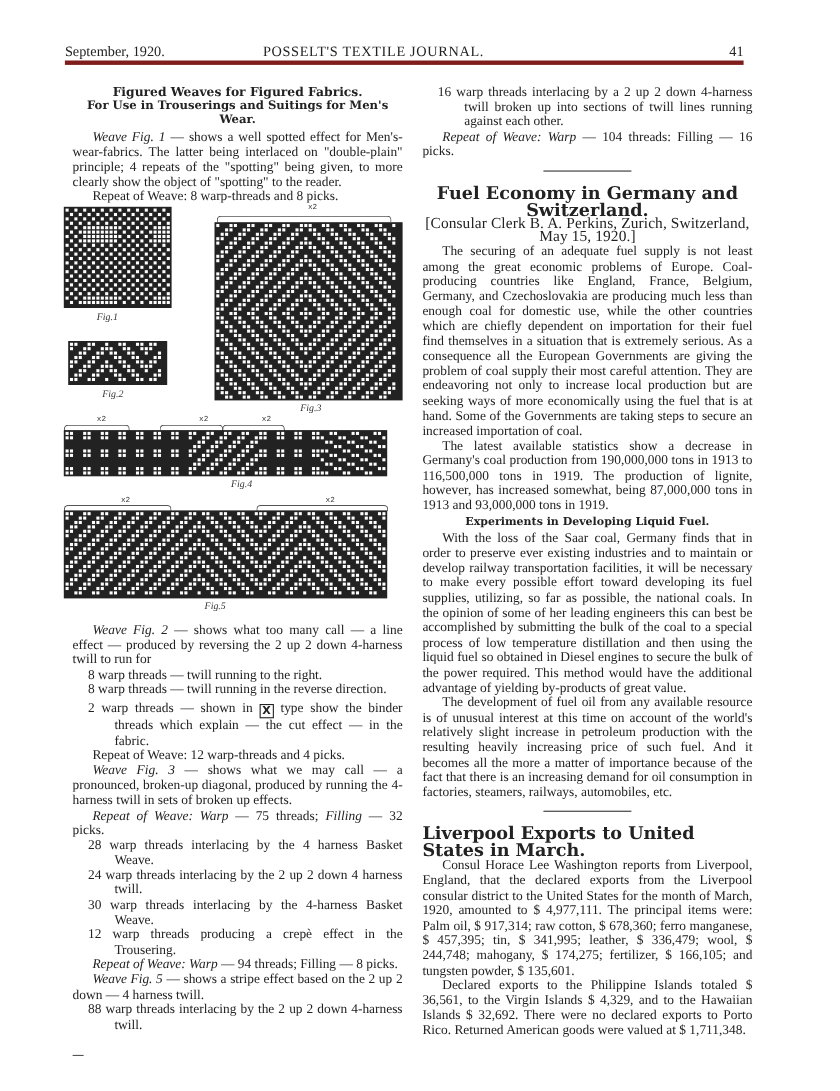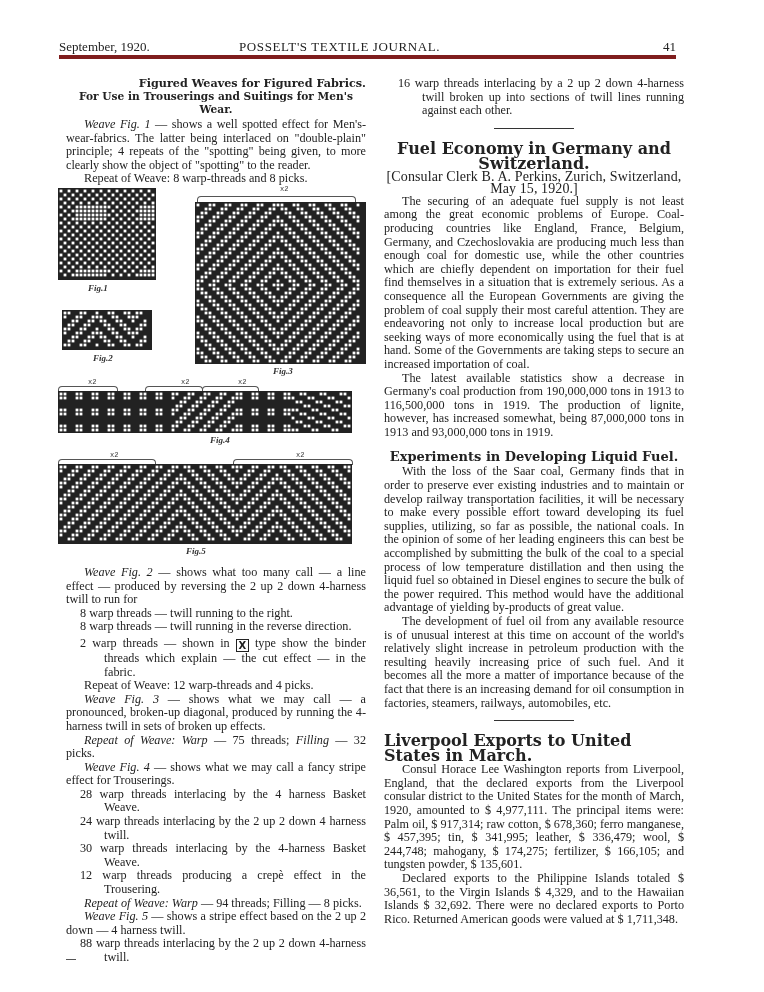--- a/index.html
+++ b/index.html
@@ -6,33 +6,33 @@
   body { width:764px; height:992px; position:relative; overflow:hidden;
          font-family:"Liberation Serif","DejaVu Serif",serif; color:#222; }
   .hdr { position:absolute; top:37px; left:59px; width:617px; height:18px;
          border-bottom:4px solid #7f1d1d; font-size:13px; }
   .hdr .l { position:absolute; left:0; top:2px; }
   .hdr .c { position:absolute; left:180px; top:2px; letter-spacing:0.6px; }
   .hdr .r { position:absolute; right:0; top:2px; }
   .col { position:absolute; font-size:12.2px; line-height:13.6px; text-align:justify; }
   .colL { left:66px; top:76px; width:300px; }
   .colR { left:384px; top:77px; width:300px; }
-  h2 { font-family:"DejaVu Serif",serif; font-weight:bold; font-size:11.2px; text-align:right; margin:0; line-height:14px; }
+  h2 { font-family:"DejaVu Serif",serif; font-weight:bold; font-size:11.2px; text-align:center; margin:0; line-height:14px; }
   h3 { font-family:"DejaVu Serif",serif; font-weight:bold; font-size:10.6px; text-align:center; margin:0 0 2px 0; line-height:13px; }
   h1 { font-family:"DejaVu Serif",serif; font-weight:bold; font-size:16px; margin:0; line-height:15px; text-align:center; }
   .sub { font-size:14px; text-align:center; letter-spacing:0.1px; line-height:12px; }
   p { margin:0; }
   .ind { text-indent:18px; }
   .hang2 { padding-left:38px; text-indent:-24px; }
   i { font-style:italic; }
   .rule { width:80px; height:0; border-top:1px solid #333; margin:10px auto 12px; }
   .xbox { display:inline-block; border:1.5px solid #222; width:11px; height:11px; font-size:10px; line-height:11px; text-align:center; text-indent:0; font-family:"DejaVu Sans",sans-serif; font-weight:bold; vertical-align:-2px; }
   .figs { position:absolute; left:58px; top:188px; width:310px; height:360px; }
   .fig { position:absolute; background:#222; overflow:hidden; }
-  .cap { position:absolute; font-size:9px; font-style:italic; font-weight:bold; color:#333; }
+  .cap { position:absolute; font-size:9px; font-style:italic; font-weight:normal; color:#333; }
   .brace { position:absolute; height:5px; border:1px solid #555; border-bottom:none; border-radius:4px 4px 0 0; }
   .bl { position:absolute; font-size:7px; color:#333; font-family:Liberation Mono, monospace; }
   .dash { position:absolute; left:66px; top:959px; width:10px; border-top:1px solid #555; }
 </style>
 </head>
 <body>
 
 <div class="hdr">
   <span class="l">September, 1920.</span>
   <span class="c">POSSELT'S TEXTILE JOURNAL.</span>
@@ -47,21 +47,20 @@
 
   <div style="height:380px"></div>
 
   <p class="ind"><i>Weave Fig. 2</i><span> — shows what too many call — a line effect — produced by reversing the 2 up 2 down 4-harness twill to run for</span></p>
   <p class="hang2">8 warp threads — twill running to the right.</p>
   <p class="hang2">8 warp threads — twill running in the reverse direction.</p>
   <p class="hang2" style="margin-top:3px"><span>2 warp threads — shown in </span><span class="xbox">X</span><span> type show the binder threads which explain — the cut effect — in the fabric.</span></p>
   <p class="ind">Repeat of Weave: 12 warp-threads and 4 picks.</p>
   <p class="ind"><i>Weave Fig. 3</i><span> — shows what we may call — a pronounced, broken-up diagonal, produced by running the 4-harness twill in sets of broken up effects.</span></p>
   <p class="ind"><i>Repeat of Weave: Warp</i><span> — 75 threads; </span><i>Filling</i><span> — 32 picks.</span></p>
-  <p class="ind"><i>Weave Fig. 4</i><span> — shows what we may call a fancy stripe effect for Trouserings.</span></p>
   <p class="hang2">28 warp threads interlacing by the 4 harness Basket Weave.</p>
   <p class="hang2">24 warp threads interlacing by the 2 up 2 down 4 harness twill.</p>
   <p class="hang2">30 warp threads interlacing by the 4-harness Basket Weave.</p>
   <p class="hang2">12 warp threads producing a crepè effect in the Trousering.</p>
   <p class="ind"><i>Repeat of Weave: Warp</i><span> — 94 threads; Filling — 8 picks.</span></p>
   <p class="ind"><i>Weave Fig. 5</i><span> — shows a stripe effect based on the 2 up 2 down — 4 harness twill.</span></p>
   <p class="hang2">88 warp threads interlacing by the 2 up 2 down 4-harness twill.</p>
 </div>
 
 <div class="figs">
@@ -2271,28 +2270,29 @@
         <rect x="261.6" y="73.6" width="2.8" height="2.8" fill="#fff"></rect>
         <rect x="265.6" y="73.6" width="2.8" height="2.8" fill="#fff"></rect>
         <rect x="277.6" y="73.6" width="2.8" height="2.8" fill="#fff"></rect>
         <rect x="281.6" y="73.6" width="2.8" height="2.8" fill="#fff"></rect>
       </svg></div>
   <div class="cap" style="left:128px;top:358px;">Fig.5</div>
 </div>
 
 <div class="col colR">
   <p class="hang2">16 warp threads interlacing by a 2 up 2 down 4-harness twill broken up into sections of twill lines running against each other.</p>
+  <p class="ind"><i>Repeat of Weave: Warp</i><span> — 104 threads: Filling — 16 picks.</span></p>
   <div class="rule"></div>
 
   <h1>Fuel Economy in Germany and Switzerland.</h1>
   <div class="sub">[Consular Clerk B. A. Perkins, Zurich, Switzerland, May 15, 1920.]</div>
   <p class="ind">The securing of an adequate fuel supply is not least among the great economic problems of Europe. Coal-producing countries like England, France, Belgium, Germany, and Czechoslovakia are producing much less than enough coal for domestic use, while the other countries which are chiefly dependent on importation for their fuel find themselves in a situation that is extremely serious. As a consequence all the European Governments are giving the problem of coal supply their most careful attention. They are endeavoring not only to increase local production but are seeking ways of more economically using the fuel that is at hand. Some of the Governments are taking steps to secure an increased importation of coal.</p>
   <p class="ind">The latest available statistics show a decrease in Germany's coal production from 190,000,000 tons in 1913 to 116,500,000 tons in 1919. The production of lignite, however, has increased somewhat, being 87,000,000 tons in 1913 and 93,000,000 tons in 1919.</p>
 
-  <h3 style="margin-top:11px;font-size:13px">Experiments in Developing Liquid Fuel.</h3>
+  <h3 style="margin-top:1px;font-size:10px">Experiments in Developing Liquid Fuel.</h3>
   <p class="ind">With the loss of the Saar coal, Germany finds that in order to preserve ever existing industries and to maintain or develop railway transportation facilities, it will be necessary to make every possible effort toward developing its fuel supplies, utilizing, so far as possible, the national coals. In the opinion of some of her leading engineers this can best be accomplished by submitting the bulk of the coal to a special process of low temperature distillation and then using the liquid fuel so obtained in Diesel engines to secure the bulk of the power required. This method would have the additional advantage of yielding by-products of great value.</p>
   <p class="ind">The development of fuel oil from any available resource is of unusual interest at this time on account of the world's relatively slight increase in petroleum production with the resulting heavily increasing price of such fuel. And it becomes all the more a matter of importance because of the fact that there is an increasing demand for oil consumption in factories, steamers, railways, automobiles, etc.</p>
   <div class="rule"></div>
 
   <h1 style="text-align:left">Liverpool Exports to United States in March.</h1>
   <p class="ind">Consul Horace Lee Washington reports from Liverpool, England, that the declared exports from the Liverpool consular district to the United States for the month of March, 1920, amounted to $ 4,977,111. The principal items were: Palm oil, $ 917,314; raw cotton, $ 678,360; ferro manganese, $ 457,395; tin, $ 341,995; leather, $ 336,479; wool, $ 244,748; mahogany, $ 174,275; fertilizer, $ 166,105; and tungsten powder, $ 135,601.</p>
   <p class="ind">Declared exports to the Philippine Islands totaled $ 36,561, to the Virgin Islands $ 4,329, and to the Hawaiian Islands $ 32,692. There were no declared exports to Porto Rico. Returned American goods were valued at $ 1,711,348.</p>
 </div>
 
 <div class="dash"></div>

